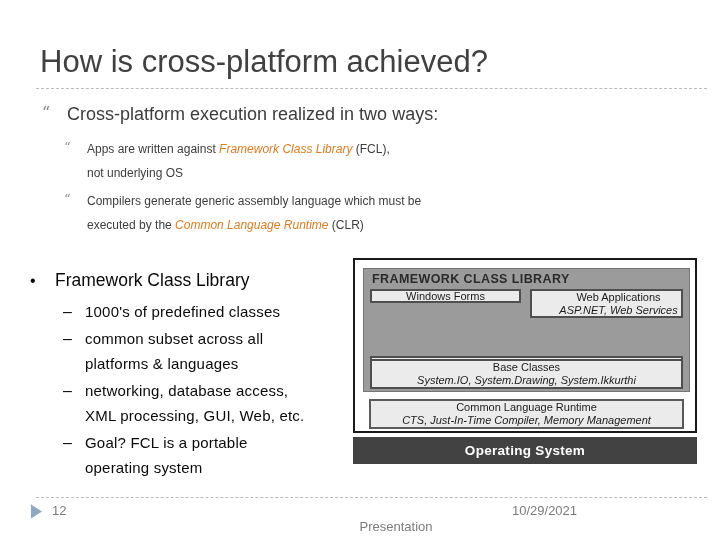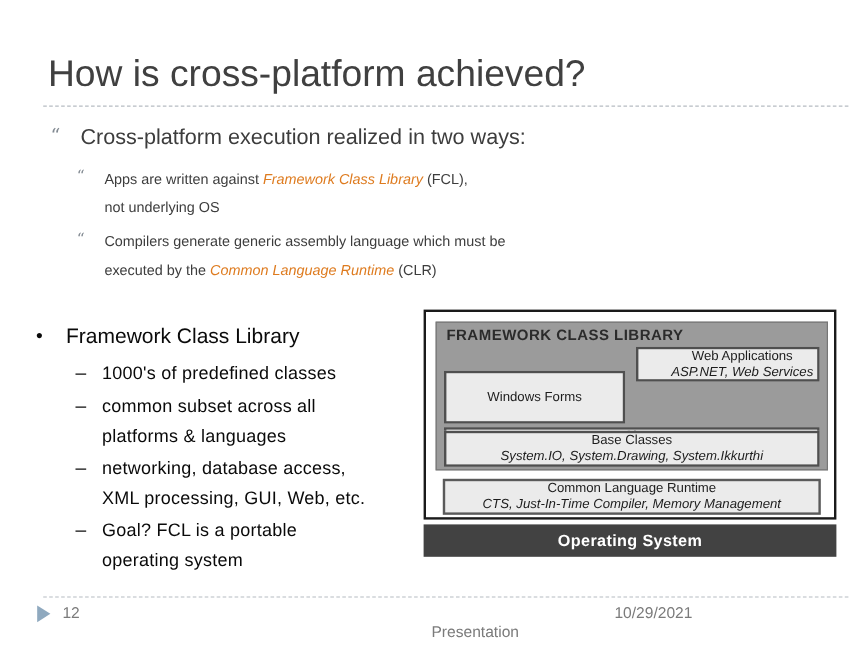--- a/index.html
+++ b/index.html
@@ -56,21 +56,21 @@
     position:absolute;left:8px;top:3px;font-size:12.5px;font-weight:bold;
     color:#2b2b2b;letter-spacing:0.4px;white-space:nowrap;
   }
   .dg-box{
     position:absolute;background:#ebebeb;border:2px solid #4f4f4f;
     box-sizing:border-box;display:flex;flex-direction:column;
     align-items:center;justify-content:center;color:#1c1c1c;text-align:center;
   }
   .dg-box .bx-title{font-size:11px;line-height:13px;white-space:nowrap;}
   .dg-box .bx-sub{font-size:11px;line-height:13px;font-style:italic;white-space:nowrap;}
-  .bx-wf{left:6px;top:20px;width:151px;height:44px;margin-top:20px;}
+  .bx-wf{left:6px;top:20px;width:151px;height:14px;}
   .bx-web{left:166px;top:20px;width:153px;height:29px;padding-left:24px;}
   .bx-data{left:6px;top:55px;width:313px;height:30px;margin-top:32px;}
   .bx-base{left:6px;top:90px;width:313px;height:30px;}
   .bx-clr{left:14px;top:139px;width:315px;height:30px;border-color:#5a5a5a;}
   .dg-os{
     position:absolute;left:0;top:179px;width:344px;height:27px;
     background:#424242;color:#ffffff;font-weight:bold;font-size:13.5px;
     display:flex;align-items:center;justify-content:center;letter-spacing:0.3px;
   }
   

